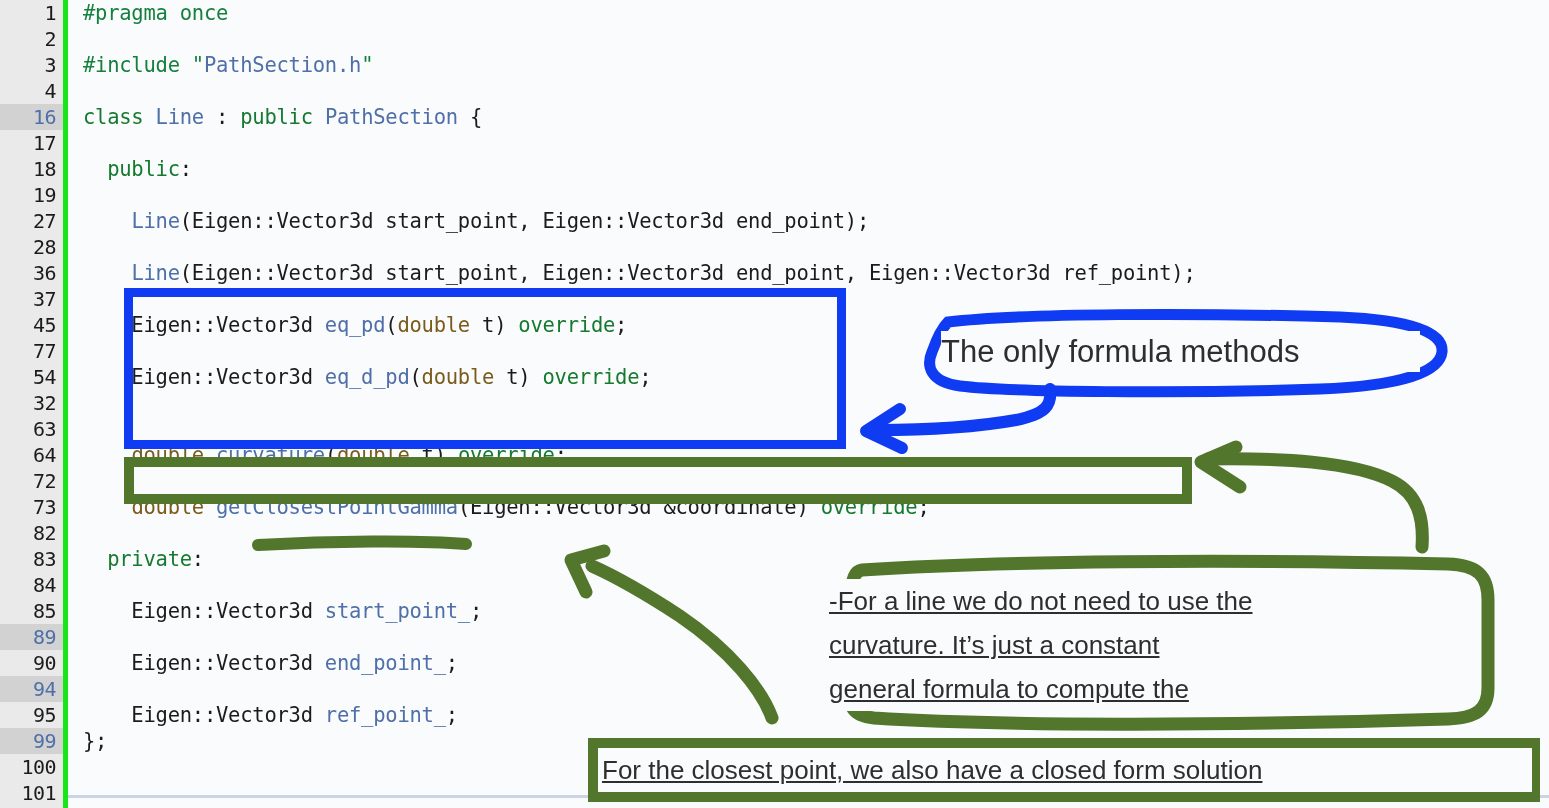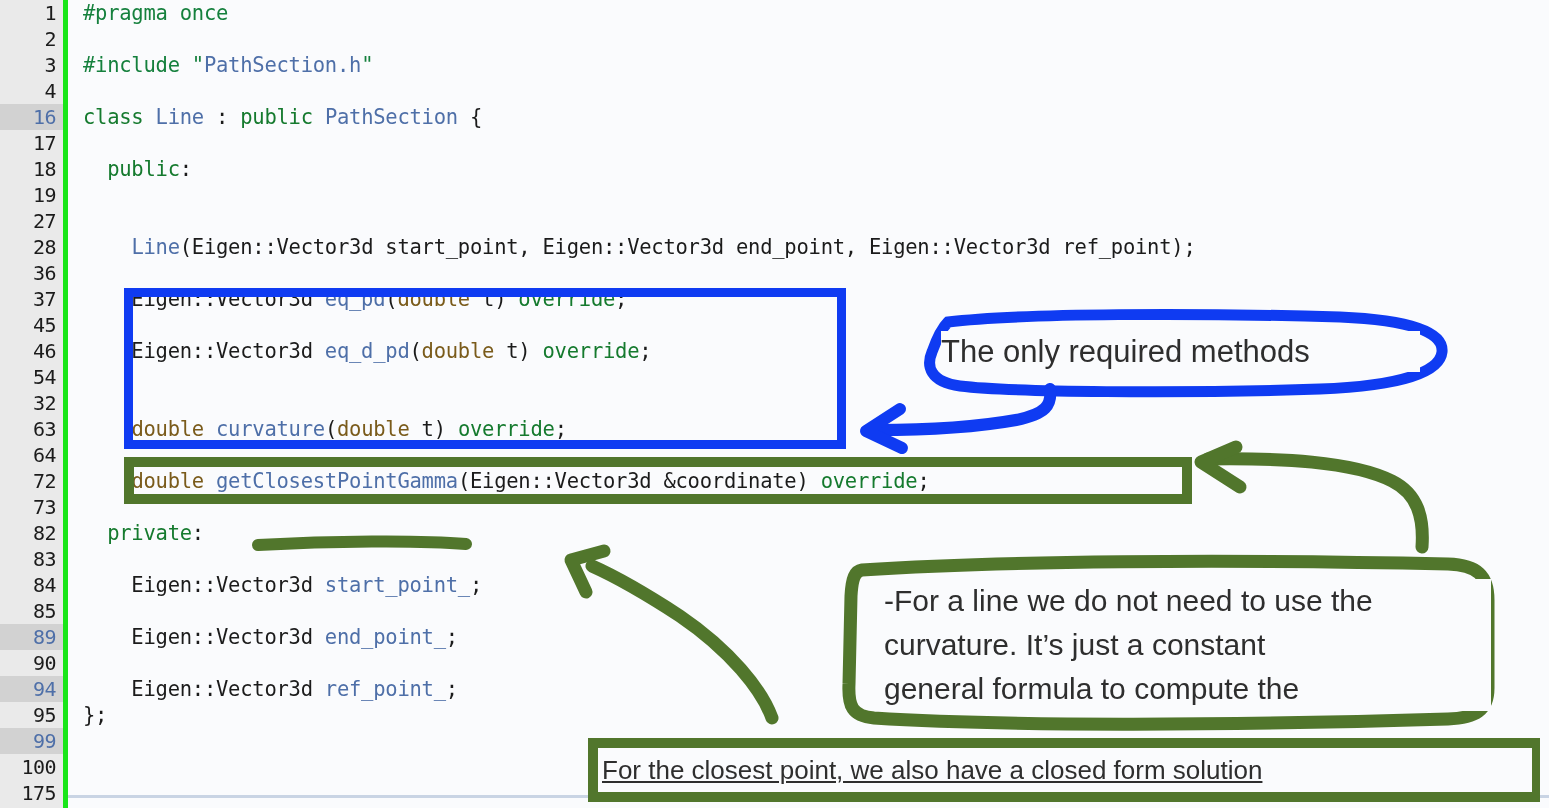--- a/index.html
+++ b/index.html
@@ -102,24 +102,25 @@
     font-family: "Liberation Sans", sans-serif;
   }
   #anno-blue-text {
     font-size: 31px;
     left: 941px; top: 331px;
     width: 479px; height: 41px;
     line-height: 41px;
     white-space: nowrap;
   }
   #anno-green-text {
-    font-size: 30px;
-    left: 884px; top: 579px;
+    font-size: 26px;
+    left: 829px; top: 579px;
     width: 607px;
     line-height: 44px;
+    text-decoration: underline;
   }
   #anno-bottom-text {
     font-size: 26px;
     left: 602px; top: 748px;
     width: 930px; height: 44px;
     line-height: 44px;
     white-space: nowrap;
     text-decoration: underline;
   }
 </style>
@@ -135,50 +136,51 @@
       <div class="gline">4</div>
       <div class="gline hl">16</div>
       <div class="gline">17</div>
       <div class="gline">18</div>
       <div class="gline">19</div>
       <div class="gline">27</div>
       <div class="gline">28</div>
       <div class="gline">36</div>
       <div class="gline">37</div>
       <div class="gline">45</div>
-      <div class="gline">46</div>
+      <div class="gline">77</div>
       <div class="gline">54</div>
       <div class="gline">32</div>
       <div class="gline">63</div>
       <div class="gline">64</div>
       <div class="gline">72</div>
       <div class="gline">73</div>
       <div class="gline">82</div>
       <div class="gline">83</div>
       <div class="gline">84</div>
       <div class="gline">85</div>
       <div class="gline hl">89</div>
       <div class="gline">90</div>
       <div class="gline hl">94</div>
       <div class="gline">95</div>
       <div class="gline hl">99</div>
       <div class="gline">100</div>
-      <div class="gline">175</div>
+      <div class="gline">101</div>
     </div>
   <div id="gutter-rule"></div>
 
   <div id="code">
       <div class="cline"><span class="pre">#pragma once</span></div>
       <div class="cline">&nbsp;</div>
       <div class="cline"><span class="pre">#include </span><span class="pre">"</span><span class="str">PathSection.h</span><span class="pre">"</span></div>
       <div class="cline">&nbsp;</div>
       <div class="cline"><span class="kw">class </span><span class="typ">Line</span><span class="pl"> : </span><span class="kw">public </span><span class="typ">PathSection</span><span class="pl"> {</span></div>
       <div class="cline">&nbsp;</div>
       <div class="cline"><span class="pl">  </span><span class="kw">public</span><span class="pl">:</span></div>
       <div class="cline">&nbsp;</div>
+      <div class="cline"><span class="pl">    </span><span class="fn">Line</span><span class="pl">(Eigen::Vector3d start_point, Eigen::Vector3d end_point);</span></div>
       <div class="cline">&nbsp;</div>
       <div class="cline"><span class="pl">    </span><span class="fn">Line</span><span class="pl">(Eigen::Vector3d start_point, Eigen::Vector3d end_point, Eigen::Vector3d ref_point);</span></div>
       <div class="cline">&nbsp;</div>
       <div class="cline"><span class="pl">    Eigen::Vector3d </span><span class="fn">eq_pd</span><span class="pl">(</span><span class="bi">double</span><span class="pl"> t) </span><span class="kw">override</span><span class="pl">;</span></div>
       <div class="cline">&nbsp;</div>
       <div class="cline"><span class="pl">    Eigen::Vector3d </span><span class="fn">eq_d_pd</span><span class="pl">(</span><span class="bi">double</span><span class="pl"> t) </span><span class="kw">override</span><span class="pl">;</span></div>
       <div class="cline">&nbsp;</div>
       <div class="cline">&nbsp;</div>
       <div class="cline"><span class="pl">    </span><span class="bi">double</span><span class="pl"> </span><span class="fn">curvature</span><span class="pl">(</span><span class="bi">double</span><span class="pl"> t) </span><span class="kw">override</span><span class="pl">;</span></div>
       <div class="cline">&nbsp;</div>
@@ -201,21 +203,21 @@
     <div class="box-blue" style="left:124px; top:288px; width:722px; height:161px;"></div>
 
     <svg style="position:absolute; left:0; top:0; width:1549px; height:808px;" viewBox="0 0 1549 808">
       <path d="M 948 322 C 1020 313, 1200 313, 1340 317 C 1410 320, 1444 332, 1442 352
                C 1440 372, 1400 386, 1320 389 C 1180 394, 1010 392, 960 386
                C 930 382, 926 366, 932 352 C 937 338, 942 328, 948 322 Z" fill="none" stroke="#0f3bf2" stroke-width="11" stroke-linecap="round"></path>
       <path d="M 1050 389 C 1052 405, 1046 414, 1016 420 C 966 429, 910 430, 876 430" fill="none" stroke="#0f3bf2" stroke-width="12" stroke-linecap="round" stroke-linejoin="round"></path>
       <path d="M 900 409 L 866 431 L 902 448" fill="none" stroke="#0f3bf2" stroke-width="12" stroke-linecap="round" stroke-linejoin="round"></path>
     </svg>
 
-    <div class="anno-text" id="anno-blue-text">The only required methods</div>
+    <div class="anno-text" id="anno-blue-text">The only formula methods</div>
 
     <div class="box-green" style="left:124px; top:457px; width:1068px; height:47px;"></div>
 
     <svg style="position:absolute; left:0; top:0; width:1549px; height:808px;" viewBox="0 0 1549 808">
 
       <path d="M 1422 547 C 1424 518, 1418 494, 1392 481 C 1352 461, 1280 458, 1208 459" fill="none" stroke="#51762c" stroke-width="13" stroke-linecap="round" stroke-linejoin="round"></path>
       <path d="M 1236 447 L 1201 462 L 1240 487" fill="none" stroke="#51762c" stroke-width="13" stroke-linecap="round" stroke-linejoin="round"></path>
 
       <path d="M 258 545 C 330 541, 420 540, 466 544" fill="none" stroke="#51762c" stroke-width="12" stroke-linecap="round"></path>
 

